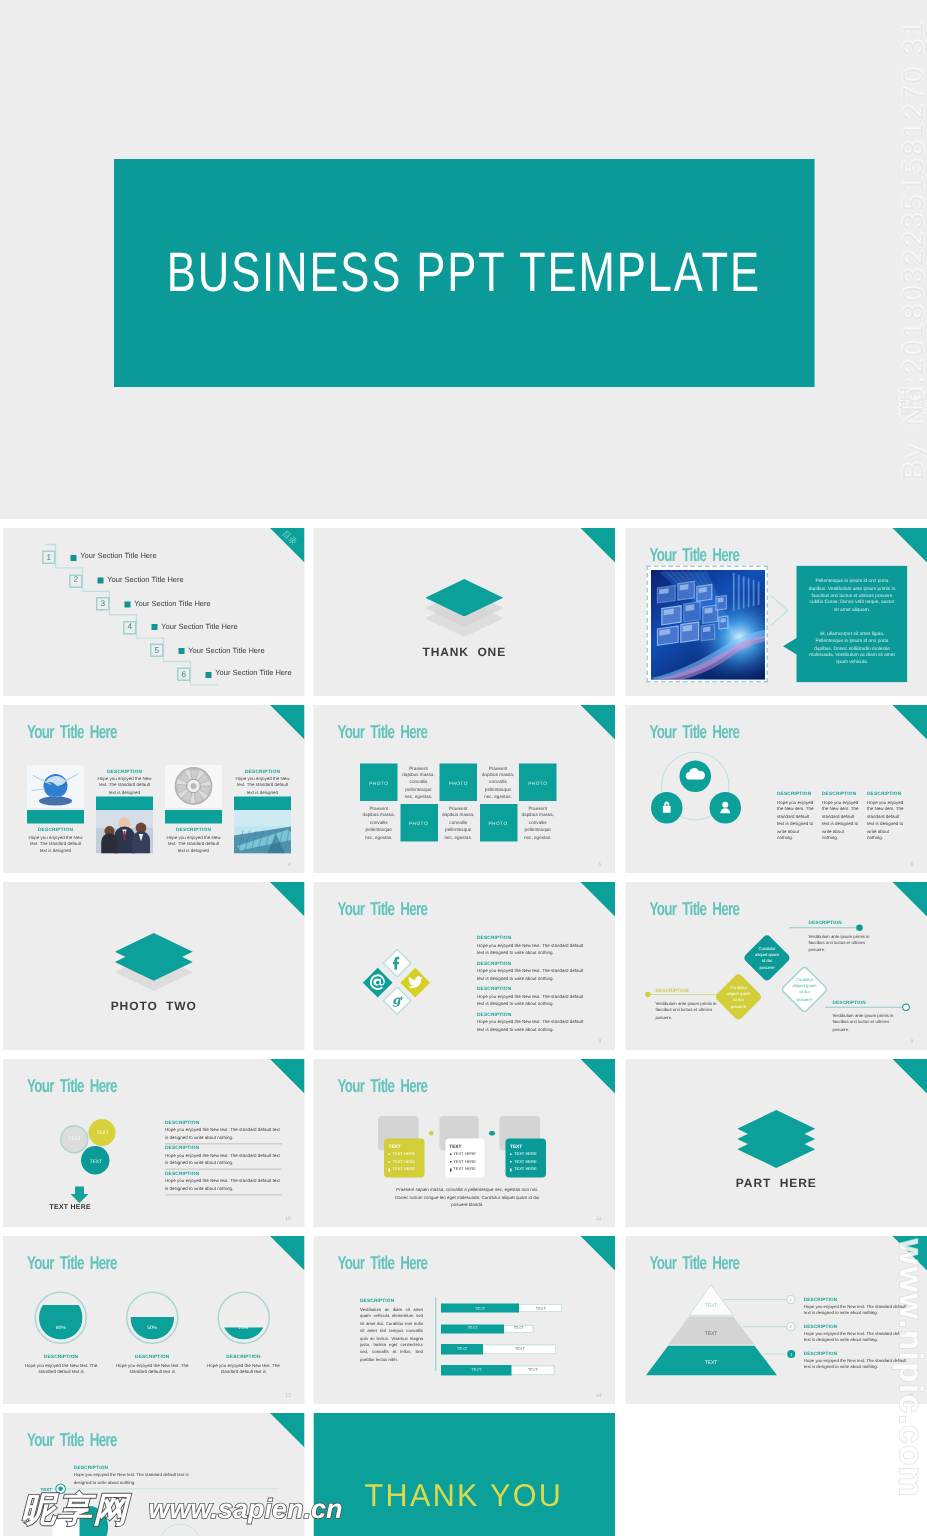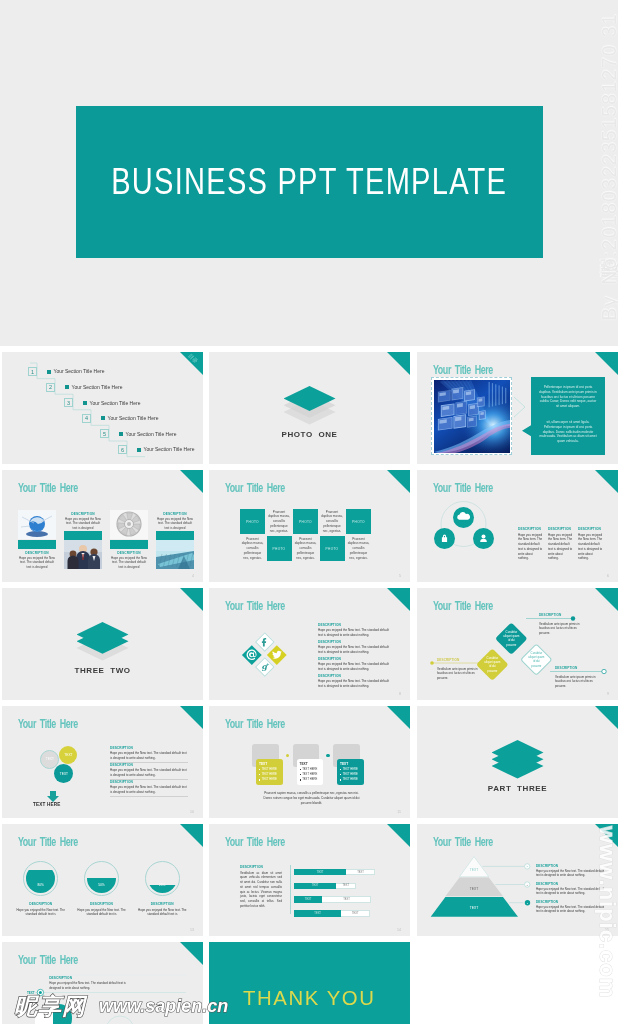--- a/index.html
+++ b/index.html
@@ -166,21 +166,21 @@
           <div class="ag-tx" style="left:141.5px;top:94.4px">Your Section Title Here</div>
         </div>
         <div class="sl c1">
           <div class="corner"></div>
           <div class="sec-wrap">
             <div class="stack">
               <div class="dia dia-g" style="top:13.6px;opacity:0.64"></div>
               <div class="dia dia-g" style="top:6.8px;opacity:0.7200000000000001"></div>
               <div class="dia" style="top:0px"></div>
             </div>
-            <div class="sec-label">PHOTO  ONE</div>
+            <div class="sec-label">THANK  ONE</div>
           </div>
         </div>
         <div class="sl c2">
           <div class="corner corner-lg"></div>
           <div class="stitle">Your Title Here</div>
           <div class="ic-photo"><svg class="ic-img" viewBox="0 0 78 75" width="100%" height="100%" preserveAspectRatio="none">
               <defs>
                 <radialGradient id="glow" cx="0.78" cy="0.62" r="0.45">
                   <stop offset="0" stop-color="#d9f2ff" stop-opacity="1"></stop>
                   <stop offset="0.35" stop-color="#4ab6ff" stop-opacity="0.7"></stop>
@@ -425,21 +425,21 @@
       </div>
       <div class="row">
         <div class="sl c0">
           <div class="corner"></div>
           <div class="sec-wrap">
             <div class="stack">
               <div class="dia dia-g" style="top:13.6px;opacity:0.64"></div>
               <div class="dia" style="top:6.8px"></div>
               <div class="dia" style="top:0px"></div>
             </div>
-            <div class="sec-label">THREE  TWO</div>
+            <div class="sec-label">PHOTO  TWO</div>
           </div>
         </div>
         <div class="sl c1">
           <div class="corner corner-lg"></div>
           <div class="stitle">Your Title Here</div>
           <div class="sd-dia" style="left:48.800000000000004px;top:46.7px;width:13.6px;height:13.6px;background:#ffffff;border:0.6px solid #bcdedc;">
             <svg class="sd-g" width="13.6" height="13.6" viewBox="-6.8 -6.8 13.6 13.6">
               <path d="M1.6,-4.6 l0,1.9 l-1.0,0 c-0.5,0 -0.7,0.3 -0.7,0.8 l0,1.2 l1.7,0 l-0.25,2.0 l-1.45,0 l0,4.3 l-2.1,0 l0,-4.3 l-1.2,0 l0,-2.0 l1.2,0 l0,-1.45 c0,-1.6 0.85,-2.45 2.5,-2.45 z" fill="#2f9e98"></path>
             </svg>
           </div>
@@ -570,21 +570,21 @@
           <div class="pnum">11</div>
         </div>
         <div class="sl c2">
           <div class="corner"></div>
           <div class="sec-wrap">
             <div class="stack">
               <div class="dia" style="top:13.6px"></div>
               <div class="dia" style="top:6.8px"></div>
               <div class="dia" style="top:0px"></div>
             </div>
-            <div class="sec-label">PART  THREE</div>
+            <div class="sec-label">PART  HERE</div>
           </div>
         </div>
       </div>
       <div class="row">
         <div class="sl c0">
           <div class="corner corner-lg"></div>
           <div class="stitle">Your Title Here</div>
           <div class="gc-wrap" style="left:21.2px;top:36.8px">
             <div class="gc-out"></div>
             <div class="gc-in">

